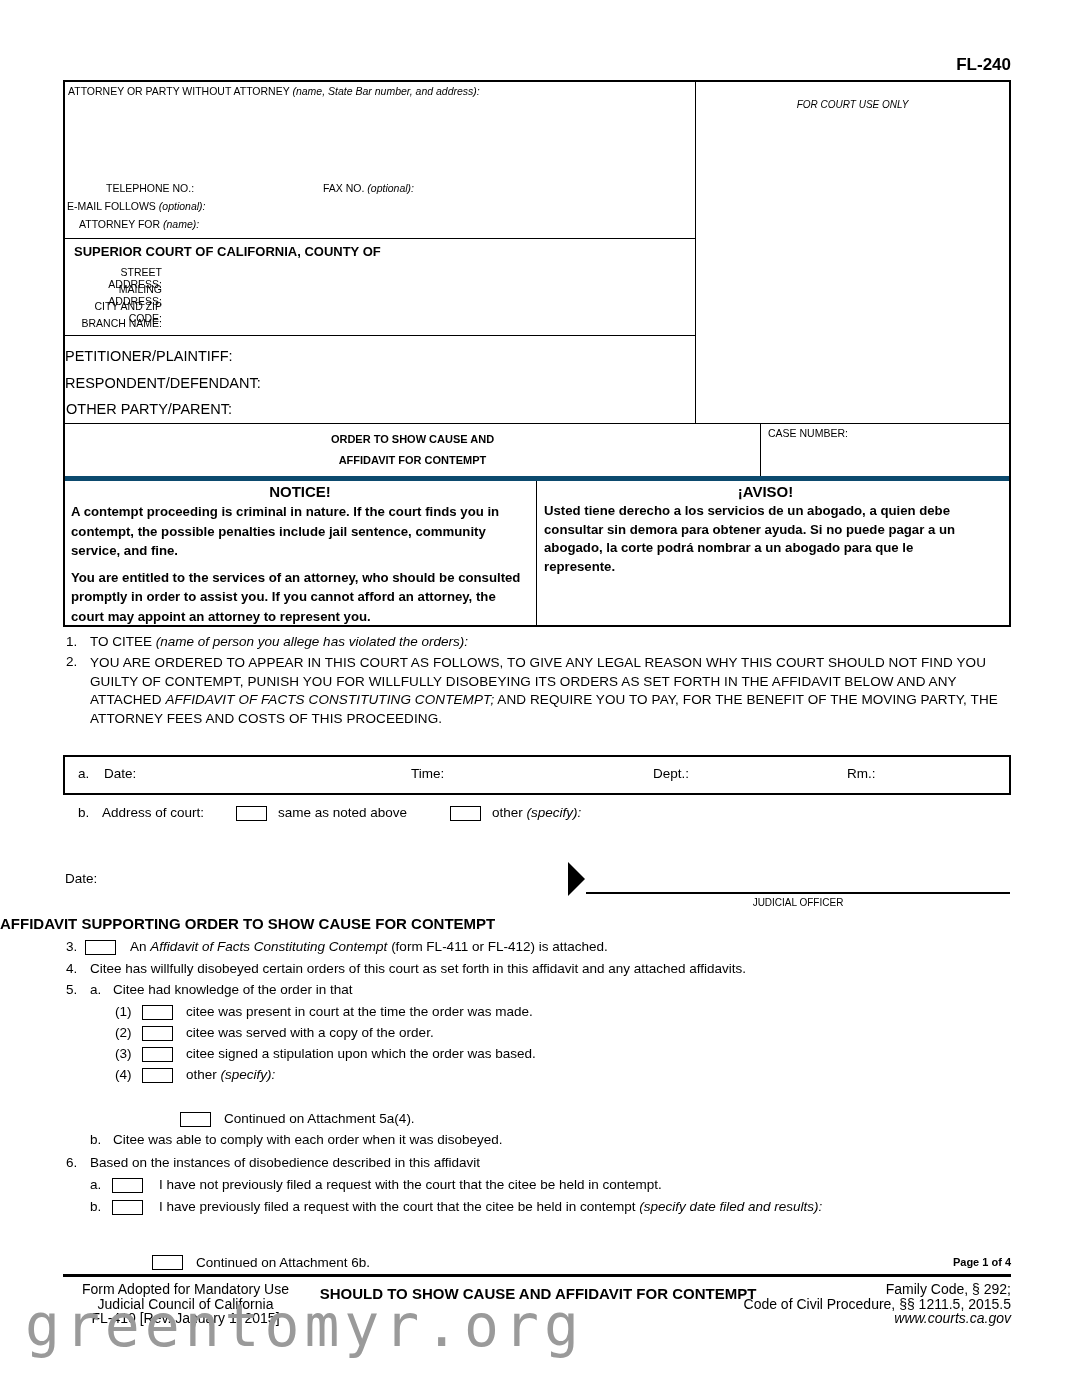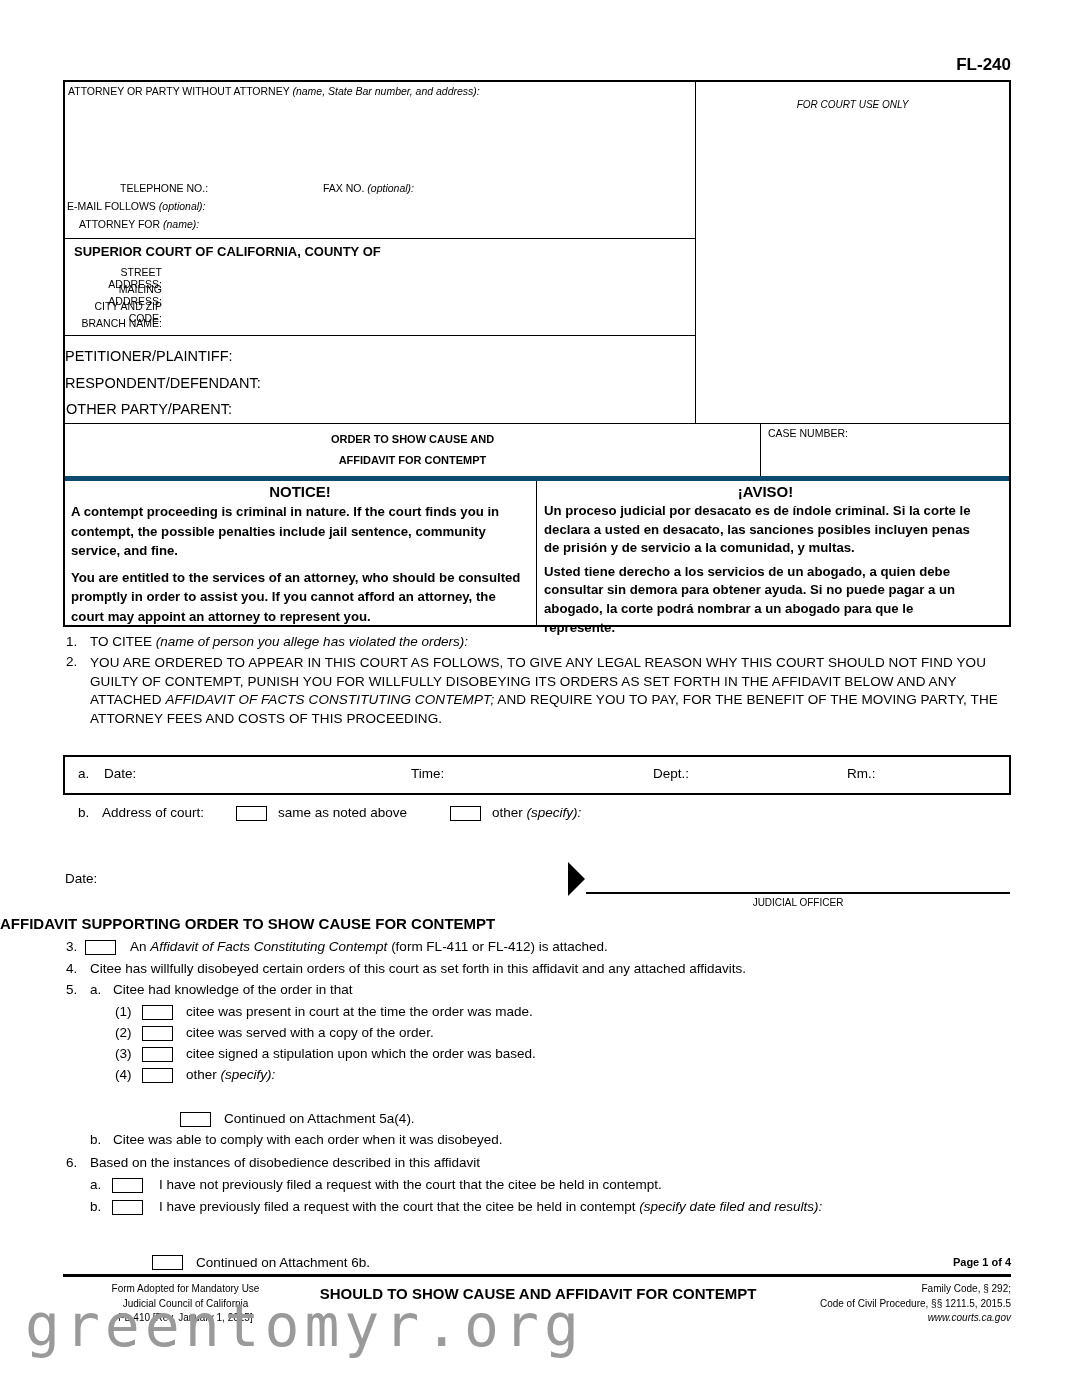--- a/index.html
+++ b/index.html
@@ -37,21 +37,21 @@
   .a-para { font-weight:bold; font-size:13.2px; line-height:18.6px; margin-bottom:5px; }
   .crow { position:absolute; left:0; width:97px; text-align:right; font-size:10.5px; }
   .prow { position:absolute; left:0; width:167px; text-align:right; font-size:14.5px; }
   .num-row { display:flex; font-size:13.5px; }
   .num { width:24px; flex:none; }
   .cb { display:inline-block; width:31px; height:15px; border:1.5px solid #000; background:#fff; vertical-align:middle; }
   .arrow { width:0; height:0; border-top:17px solid transparent; border-bottom:17px solid transparent; border-left:17px solid #000; }
   .sigline { border-bottom:2px solid #000; }
   .heading { text-align:left; font-weight:bold; font-size:15px; }
   .footrule { border-top:3px solid #000; }
-  .foot-sm { font-size:10px; line-height:14.5px; }
+  .foot-sm { font-size:14px; line-height:14.5px; }
   .watermark {
     font-family:"DejaVu Sans Mono", monospace;
     font-size:58px; color:#9a9a9a; letter-spacing:5px; font-weight:normal;
   }
   .field { background:transparent; }
 </style>
 </head>
 <body>
 
 <div class="page">
@@ -60,21 +60,21 @@
 
   <div class="outerbox">
     <div class="row1">
       <div class="colL">
 
         <div class="sec-attorney">
           <div class="abs sm" style="top:3px; left:3px;">
             <span>ATTORNEY OR PARTY WITHOUT ATTORNEY </span><i>(name, State Bar number, and address):</i>
           </div>
           <div class="abs field" style="top:22px; left:4px; width:600px; height:72px;"></div>
-          <div class="abs sm" style="top:100px; left:55px;"><span>TELEPHONE NO.:</span></div>
+          <div class="abs sm" style="top:100px; left:41px;"><span>TELEPHONE NO.:</span></div>
           <div class="abs field" style="top:98px; left:130px; width:120px; height:15px;"></div>
           <div class="abs sm" style="top:100px; left:258px;">
             <span>FAX NO. </span><i>(optional):</i>
           </div>
           <div class="abs field" style="top:98px; left:360px; width:120px; height:15px;"></div>
           <div class="abs sm" style="top:118px; left:2px;">
             <span>E-MAIL FOLLOWS </span><i>(optional):</i>
           </div>
           <div class="abs field" style="top:116px; left:145px; width:200px; height:15px;"></div>
           <div class="abs sm" style="top:136px; left:14px;">
@@ -122,21 +122,20 @@
     </div>
 
     <div class="row3">
       <div class="notice-cell">
         <div class="n-head">NOTICE!</div>
         <div class="n-para">A contempt proceeding is criminal in nature. If the court finds you in contempt, the possible penalties include jail sentence, community service, and fine.</div>
         <div class="n-para">You are entitled to the services of an attorney, who should be consulted promptly in order to assist you. If you cannot afford an attorney, the court may appoint an attorney to represent you.</div>
       </div>
       <div class="aviso-cell">
         <div class="n-head">¡AVISO!</div>
-        <div class="a-para">Un proceso judicial por desacato es de índole criminal. Si la corte le declara a usted en desacato, las sanciones posibles incluyen penas de prisión y de servicio a la comunidad, y multas.</div>
         <div class="a-para">Usted tiene derecho a los servicios de un abogado, a quien debe consultar sin demora para obtener ayuda. Si no puede pagar a un abogado, la corte podrá nombrar a un abogado para que le represente.</div>
       </div>
     </div>
   </div>
 
   <div class="abs num-row" style="top:634px; left:66px; width:930px;">
     <span class="num">1.</span>
     <div>
       <span>TO CITEE </span><i>(name of person you allege has violated the orders):</i>
     </div>

